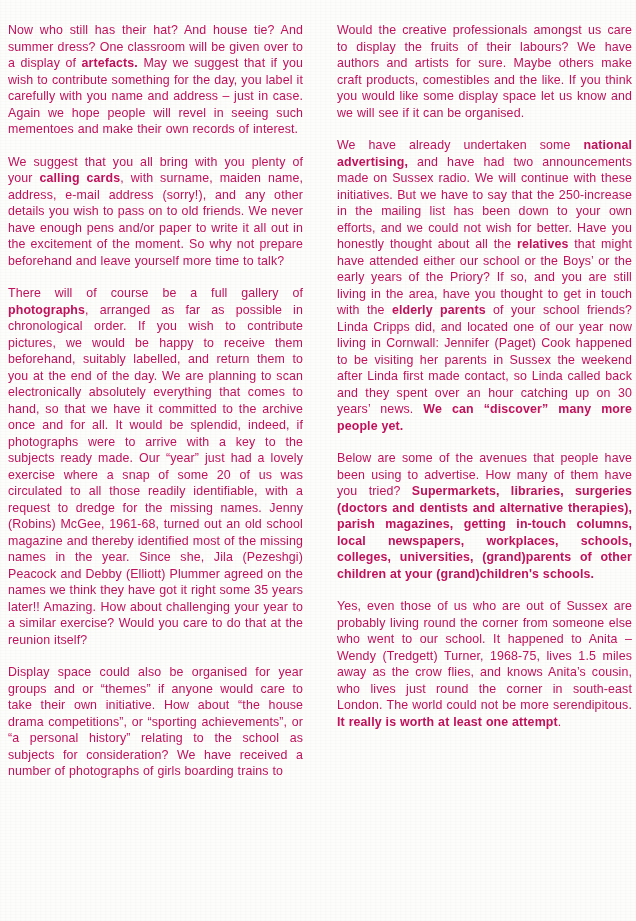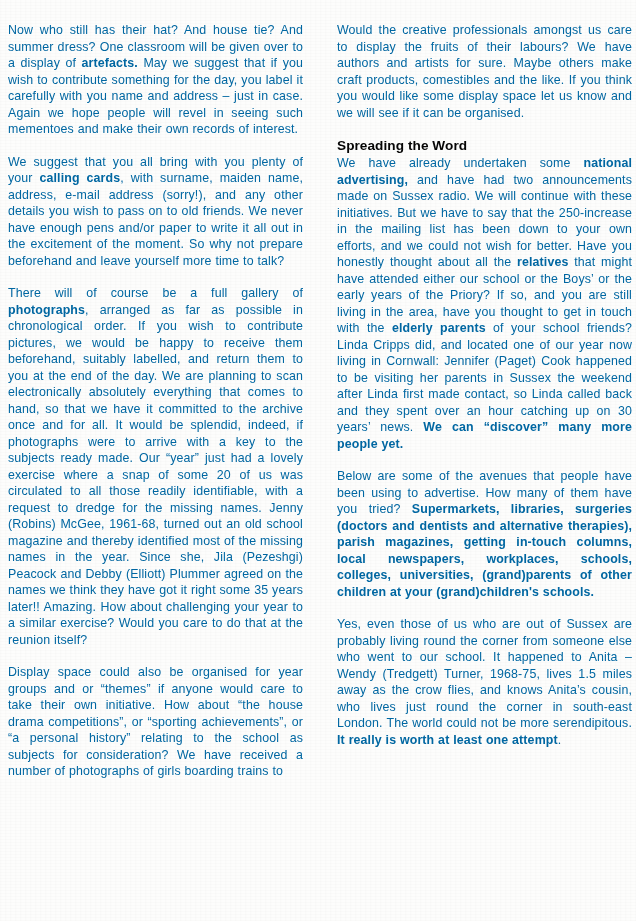--- a/index.html
+++ b/index.html
@@ -37,21 +37,21 @@
     flex: 0 0 295px;
   }
   .para {
     margin: 0 0 16px 0;
     font-size: 12.4px;
     line-height: 16.5px;
     text-align: justify;
     text-justify: inter-word;
     letter-spacing: 0.01em;
     word-spacing: 0.02em;
-    color: #0369a1;
+    color: #be185d;
   }
   .para b {
     font-weight: bold;
   }
   .heading {
     margin: 0 0 0 0;
     font-size: 13.6px;
     line-height: 18px;
     font-weight: bold;
     text-align: left;
@@ -78,21 +78,20 @@
 
     <div class="column" id="left-column">
         <p class="para"><span>Now who still has their hat?  And house tie?  And summer dress?  One classroom will be given over to a display of </span><b>artefacts.</b><span>  May we suggest that if you wish to contribute something for the day, you label it carefully with you name and address – just in case.  Again we hope people will revel in seeing such mementoes and make their own records of interest.</span></p>
         <p class="para"><span>We suggest that you all bring with you plenty of your </span><b>calling cards</b><span>, with surname, maiden name, address, e-mail address (sorry!), and any other details you wish to pass on to old friends.  We never have enough pens and/or paper to write it all out in the excitement of the moment.  So why not prepare beforehand and leave yourself more time to talk?</span></p>
         <p class="para"><span>There will of course be a full gallery of </span><b>photographs</b><span>, arranged as far as possible in chronological order.   If you wish to contribute pictures, we would be happy to receive them beforehand, suitably labelled, and return them to you at the end of the day.  We are planning to scan electronically absolutely everything that comes to hand, so that we have it committed to the archive once and for all.   It would be splendid, indeed, if photographs were to arrive with a key to the subjects ready made.  Our “year” just had a lovely exercise where a snap of some 20 of us was circulated to all those readily identifiable, with a request to dredge for the missing names.   Jenny (Robins) McGee, 1961-68, turned out an old school magazine and thereby identified most of the missing names in the year.  Since she, Jila (Pezeshgi) Peacock and Debby (Elliott) Plummer agreed on the names we think they have got it right some 35 years later!!  Amazing.  How about challenging your year to a similar exercise?  Would you care to do that at the reunion itself?</span></p>
         <p class="para"><span>Display space could also be organised for year groups and or “themes” if anyone would care to take their own initiative.  How about “the house drama competitions”, or “sporting achievements”, or “a personal history” relating to the school as subjects for consideration?  We have received a number of photographs of girls boarding trains to</span></p>
       </div>
 
     <div class="column" id="right-column">
         <p class="para"><span>Would the creative professionals amongst us care to display the fruits of their labours?  We have authors and artists for sure.  Maybe others make craft products, comestibles and the like.  If you think you would like some display space let us know and we will see if it can be organised.</span></p>
-        <div class="heading">Spreading the Word</div>
         <p class="para"><span>We have already undertaken some </span><b>national advertising,</b><span> and have had two announcements made on Sussex radio.  We will continue with these initiatives.  But we have to say that the 250-increase in the mailing list has been down to your own efforts, and we could not wish for better.  Have you honestly thought about all the </span><b>relatives</b><span> that might have attended either our school or the Boys’ or the early years of the Priory?  If so, and you are still living in the area, have you thought to get in touch with the </span><b>elderly parents</b><span> of your school friends?  Linda Cripps did, and located one of our year now living in Cornwall: Jennifer (Paget) Cook happened to be visiting her parents in Sussex the weekend after Linda first made contact, so Linda called back and they spent over an hour catching up on 30 years’ news.  </span><b>We can “discover” many more people yet.</b></p>
         <p class="para"><span>Below are some of the avenues that people have been using to advertise.  How many of them have you tried?  </span><b>Supermarkets, libraries, surgeries (doctors and dentists and alternative therapies), parish magazines, getting in-touch columns, local newspapers, workplaces, schools, colleges, universities, (grand)parents of other children at your (grand)children's schools.</b></p>
         <p class="para"><span>Yes, even those of us who are out of Sussex are probably living round the corner from someone else who went to our school.  It happened to Anita – Wendy (Tredgett) Turner, 1968-75, lives 1.5 miles away as the crow flies, and knows Anita’s cousin, who lives just round the corner in south-east London.   The world could not be more serendipitous.  </span><b>It really is worth at least one attempt</b><span>.</span></p>
       </div>
 
   </div>
   <div id="ink"></div>
 </div>
 
 </body></html>

